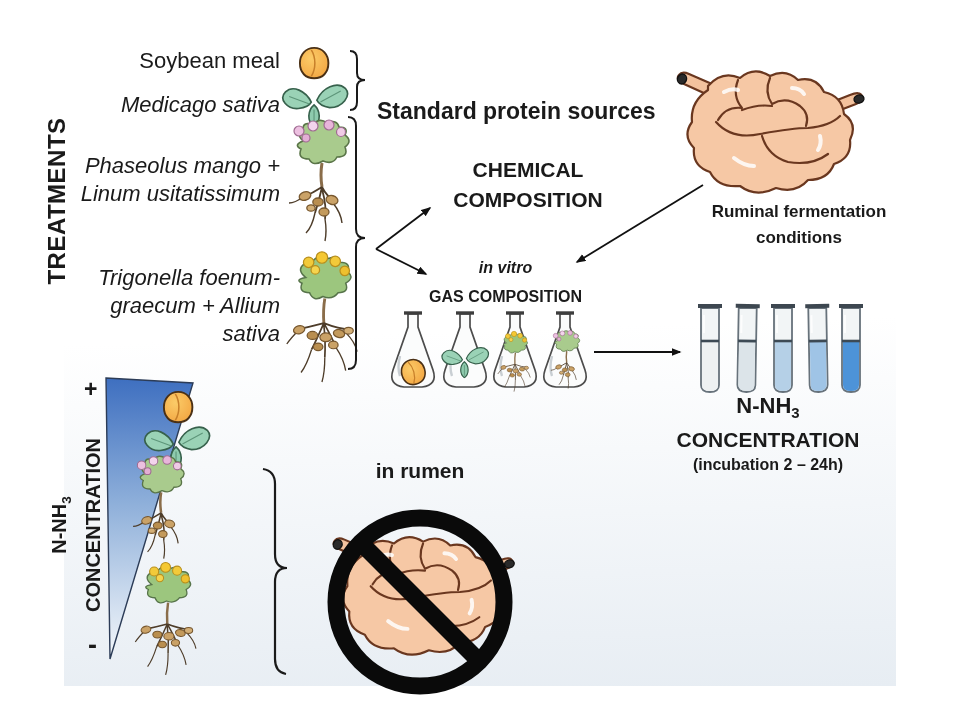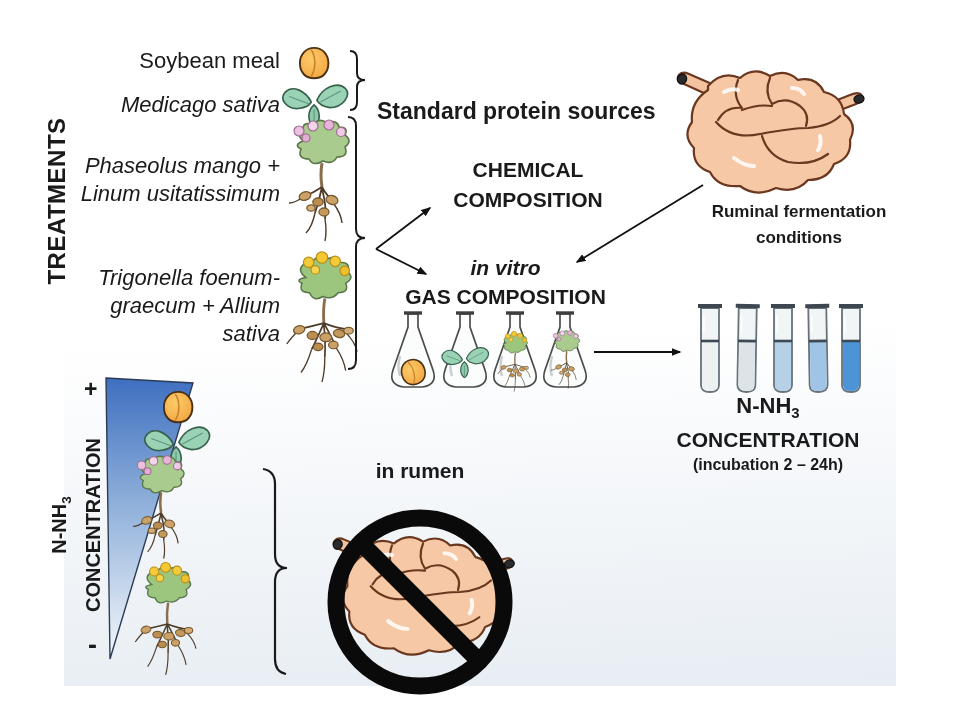--- a/index.html
+++ b/index.html
@@ -18,21 +18,21 @@
   .i{font-style:italic;}
   .center{text-align:center;}
   
   .species{font-size:22px;line-height:28px;left:78px;width:202px;text-align:right;}
   
   .vert{transform:rotate(-90deg);text-align:center;}
   #treatments-axis{left:-63px;top:186px;width:240px;height:30px;line-height:30px;font-size:24px;letter-spacing:0.5px;}
   #nnh3-axis{left:-59px;top:499px;width:262px;height:52px;font-size:20px;line-height:26px;}
   #std-label{left:377px;top:50px;font-size:23px;margin-top:48px;}
   #chem-label{left:428px;top:155px;width:200px;font-size:21px;line-height:30px;}
-  #gas-label{left:403px;top:253px;width:205px;font-size:21px;line-height:29px;}
+  #gas-label{left:403px;top:253px;width:205px;font-size:16px;line-height:29px;}
   #rumen-caption{left:692px;top:199px;width:214px;font-size:17px;line-height:26px;}
   #tube-caption{left:658px;top:392px;width:220px;}
   #tube-caption .l1{font-size:22px;line-height:27px;}
   #tube-caption .l2{font-size:21px;line-height:27px;}
   #tube-caption .l3{font-size:16px;line-height:23px;}
   #no-caption{left:292px;top:457px;width:256px;font-size:21px;line-height:28px;}
   #plus-sign{left:84px;top:376px;font-size:23px;}
   #minus-sign{left:88px;top:630px;font-size:27px;}
   sub{font-size:0.68em;}
 </style>

